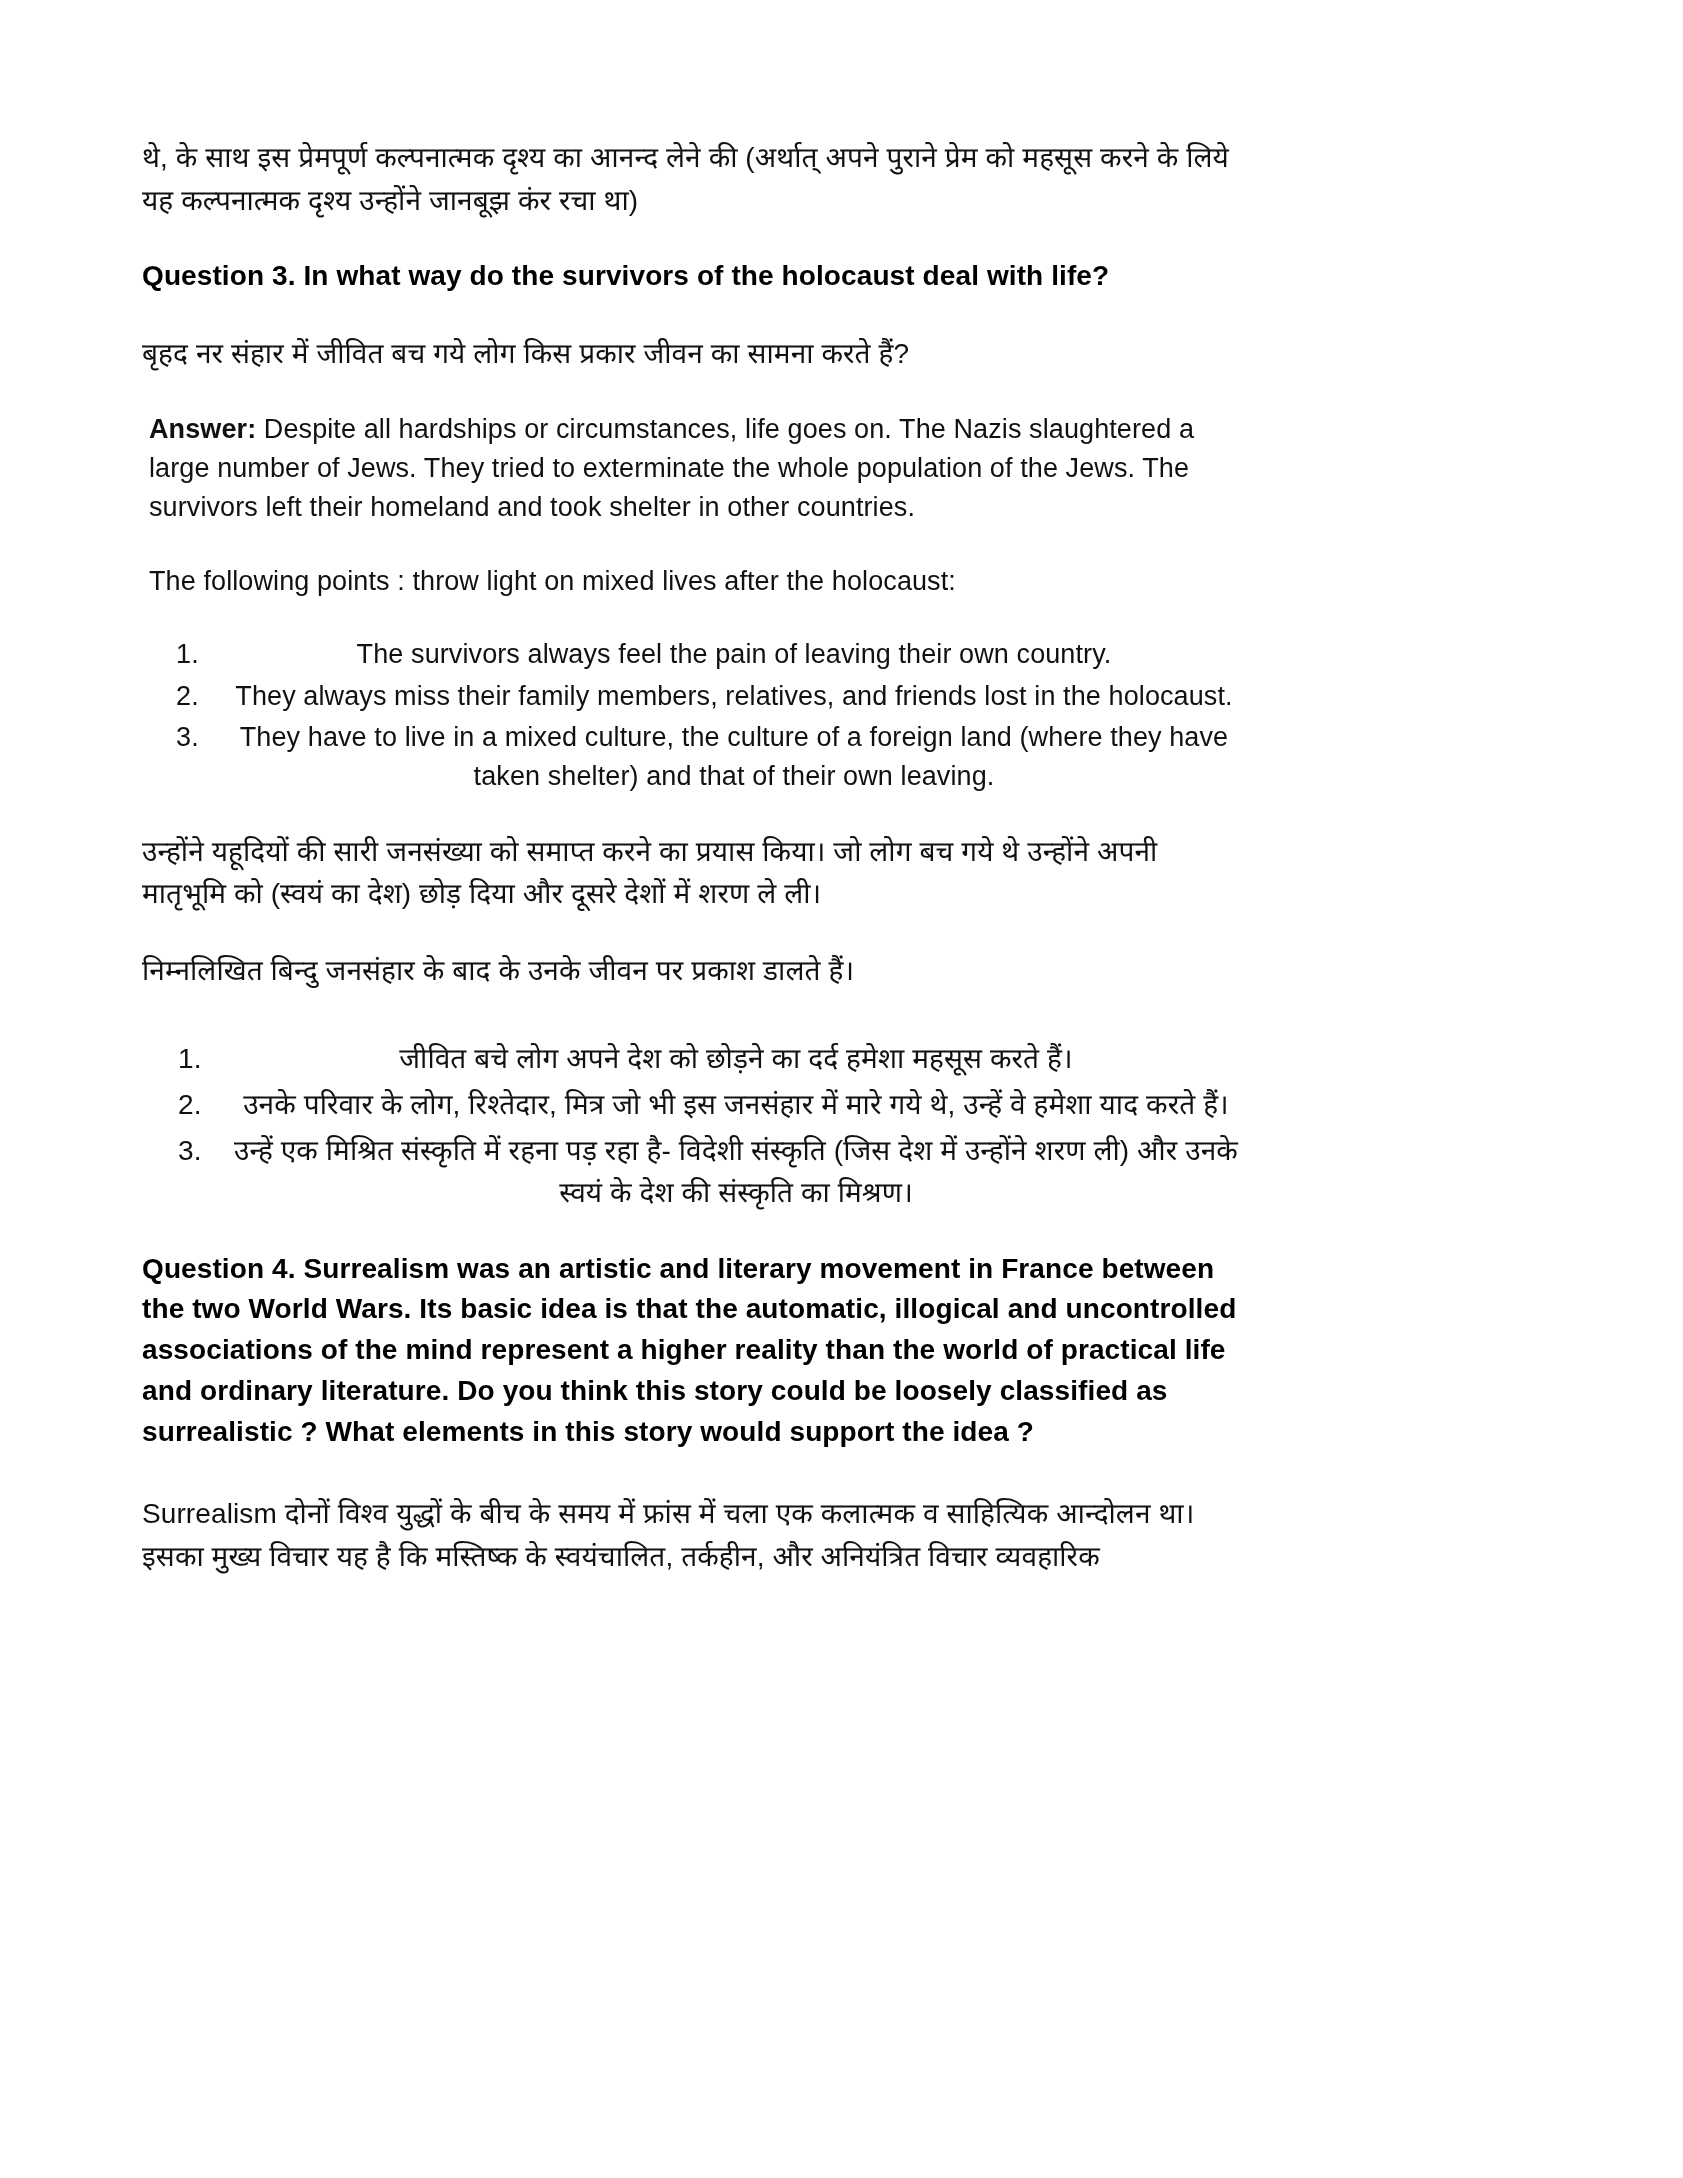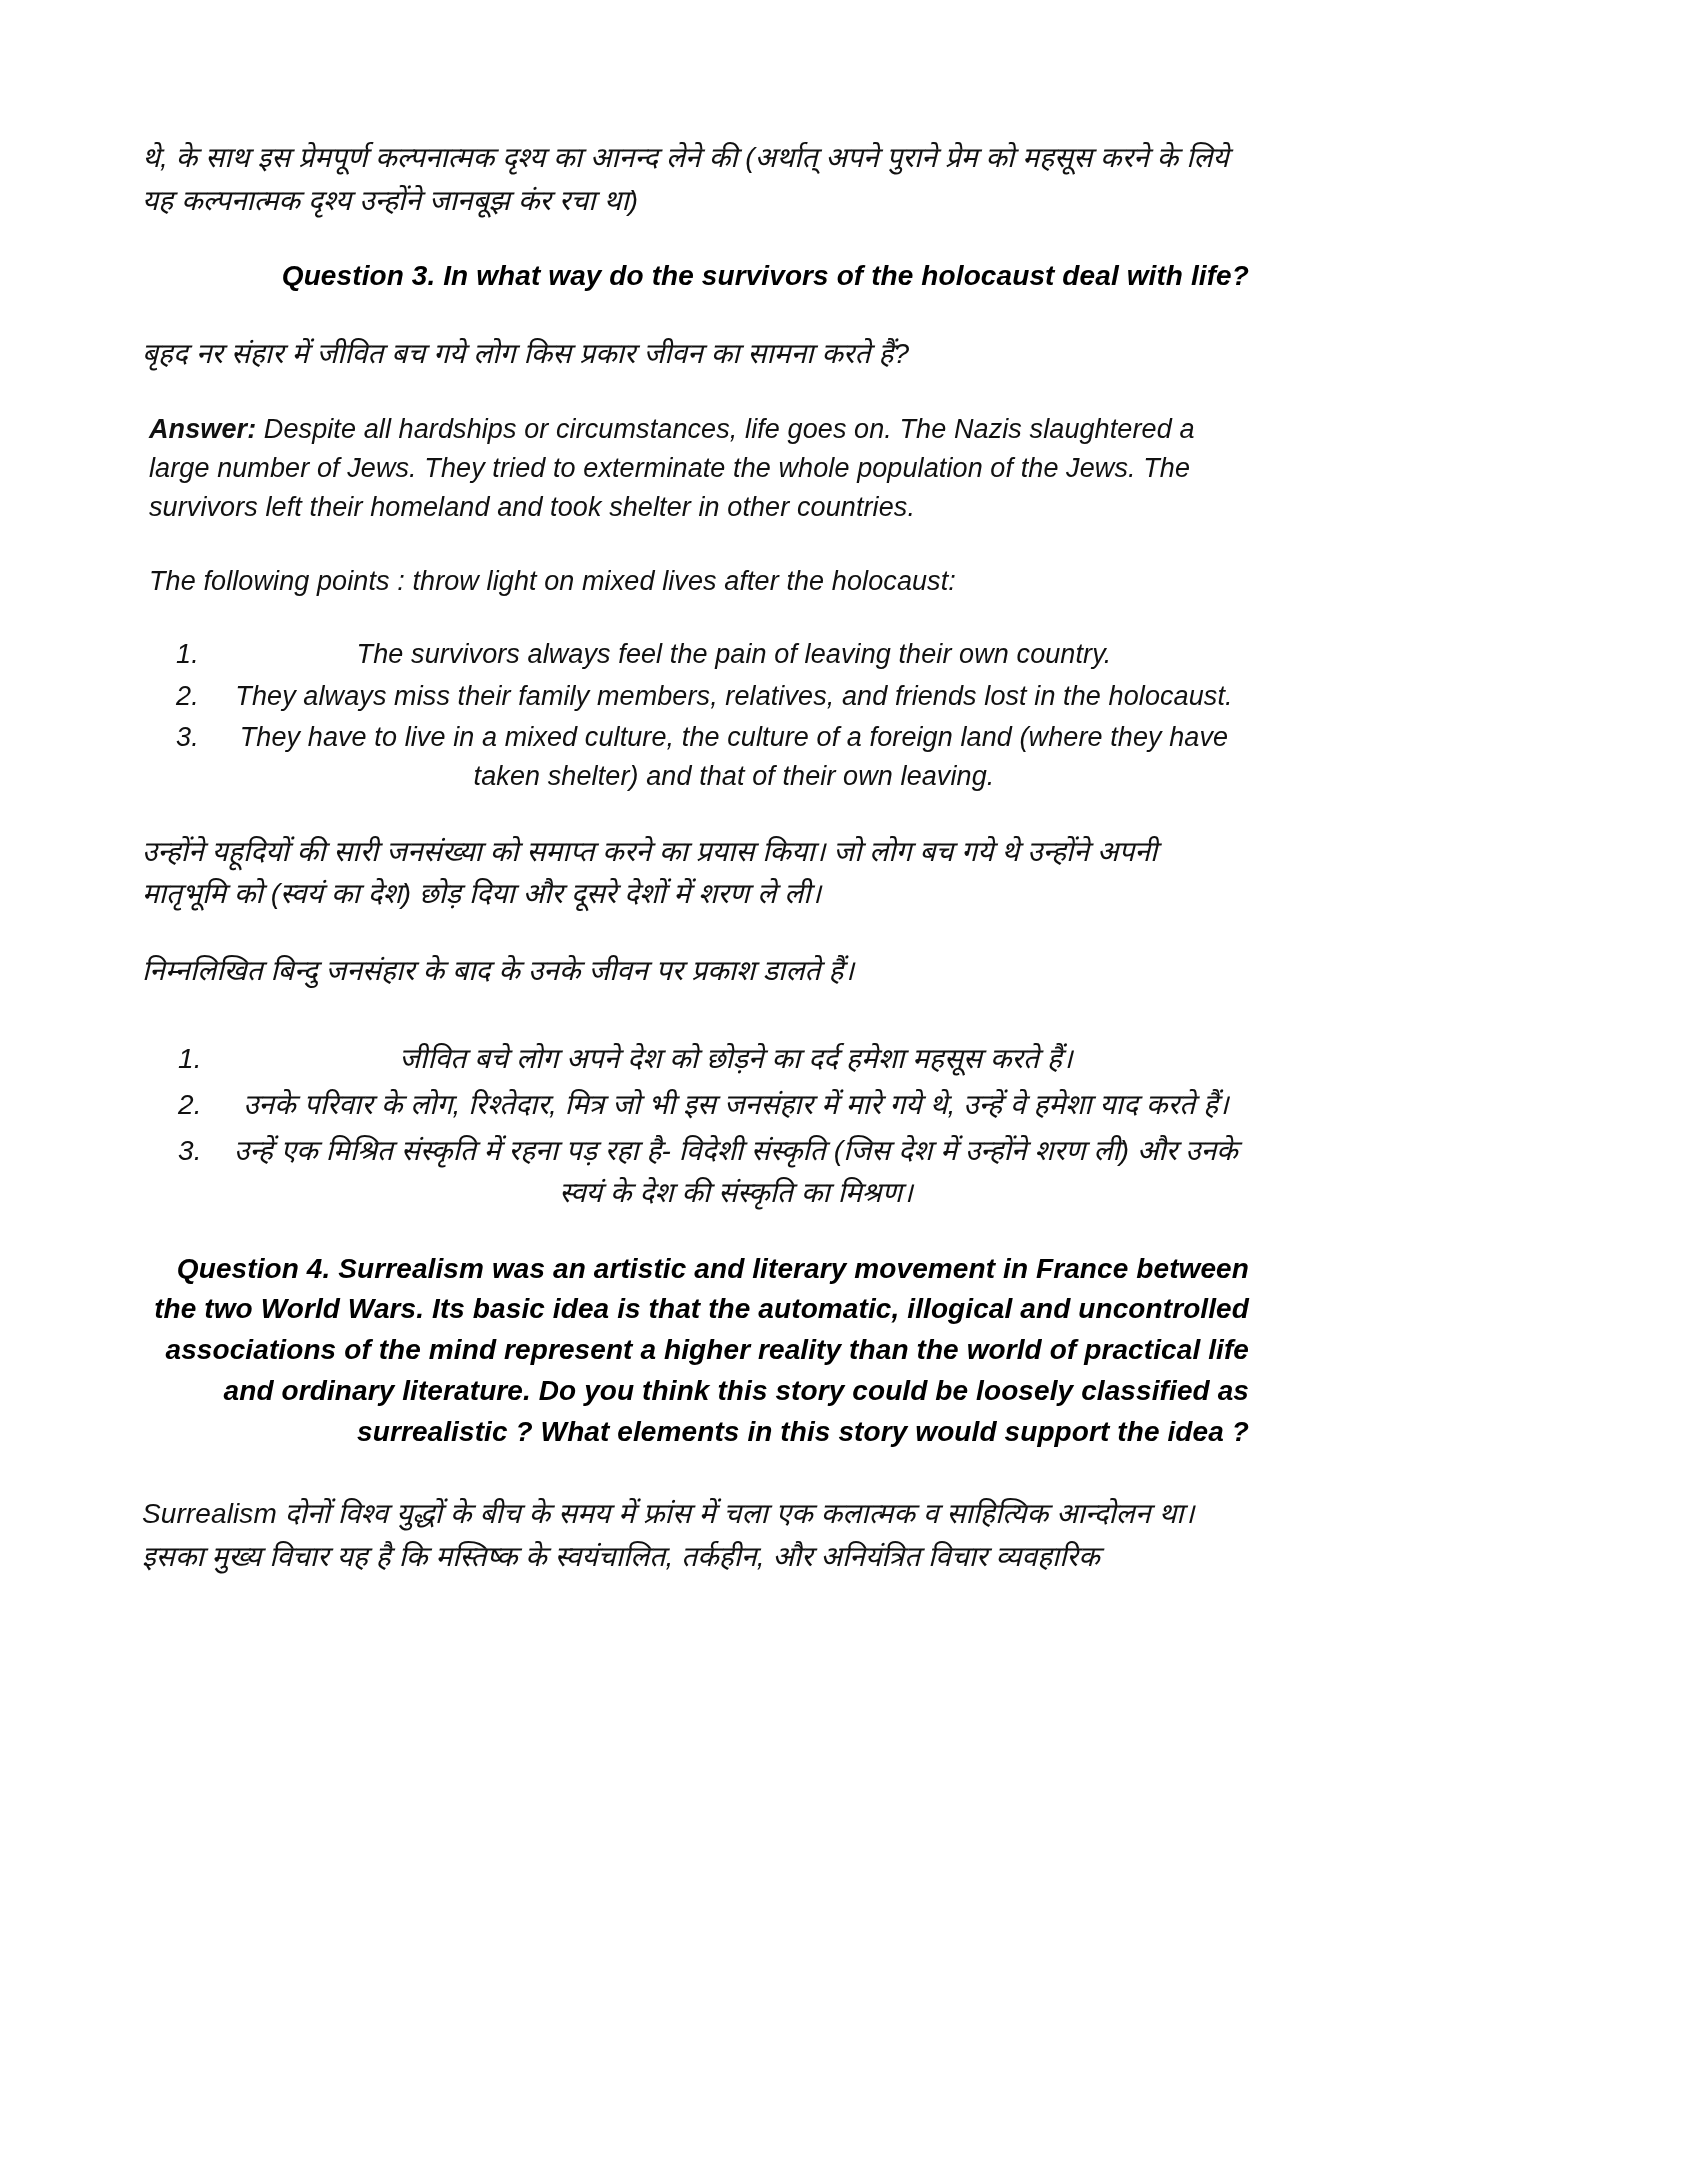--- a/index.html
+++ b/index.html
@@ -17,21 +17,20 @@
   .page {
     position: relative;
     width: 1683px;
     height: 2178px;
     background: #ffffff;
     box-sizing: border-box;
     padding: 137px 139px 0 142px;
   }
   .content {
     width: 1107px;
-    font-style: italic;
   }
 
   
   p.para {
     margin: 0 0 34px 7px;
     font-size: 27px;
     line-height: 1.46;
     letter-spacing: 0.1px;
     font-weight: 400;
     font-stretch: semi-condensed;
@@ -47,21 +46,20 @@
   p.hindi-tight {
     margin-bottom: 46px;
   }
   .qheading {
     margin: 0 0 36px 0;
     font-size: 28px;
     line-height: 1.46;
     font-weight: 700;
     letter-spacing: 0.1px;
     color: #000000;
-    text-align: right;
   }
   .answer-lead {
     font-weight: 700;
   }
 
   
   ol.numlist {
     margin: 0 0 34px 0;
     padding: 0 0 0 0;
     list-style: none;

